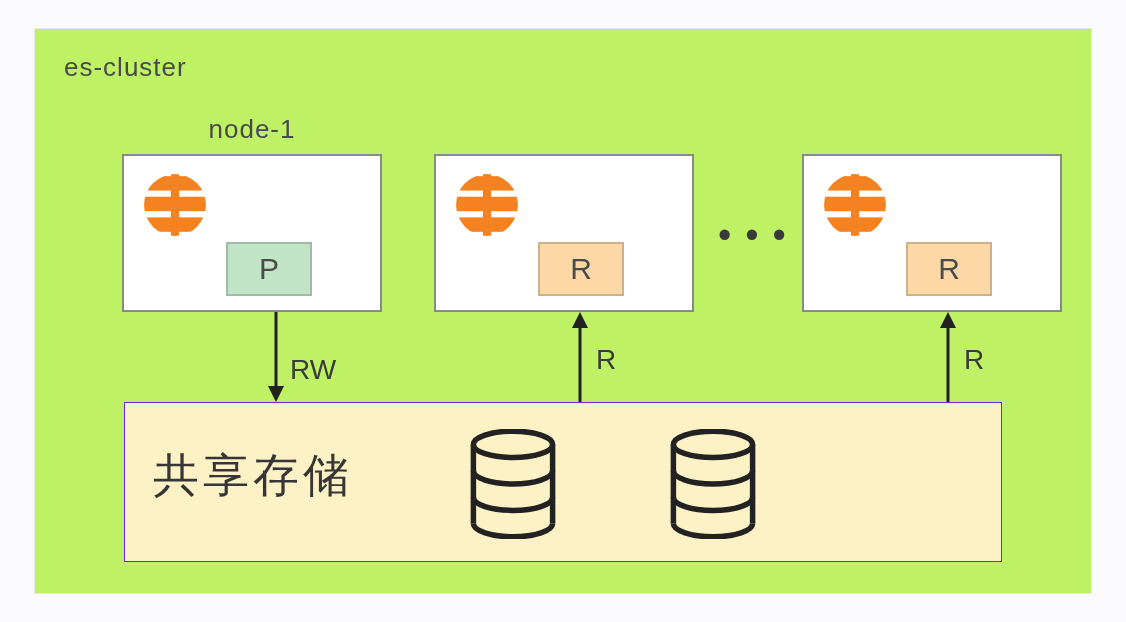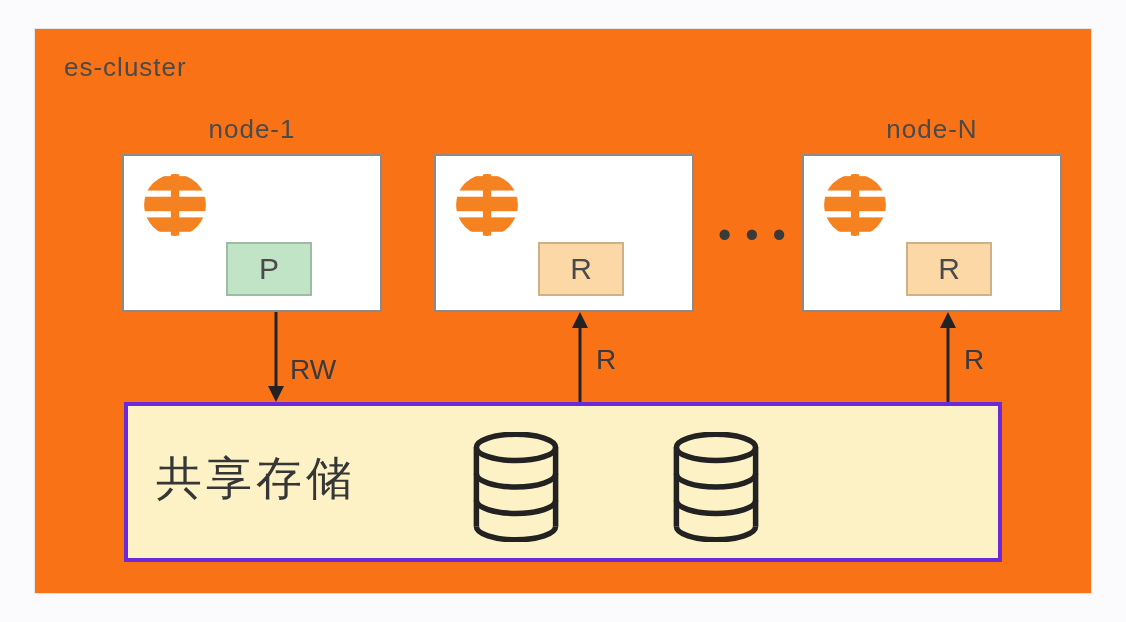--- a/index.html
+++ b/index.html
@@ -6,21 +6,21 @@
   html, body { margin:0; padding:0; }
   body {
     width:1126px; height:622px;
     background:#fbfbfe;
     font-family: "Helvetica Neue", Arial, "PingFang SC", "Microsoft YaHei", sans-serif;
     color:#4a4a4a;
     position:relative;
   }
   .container {
     position:absolute; left:34px; top:28px; width:1058px; height:566px;
-    background:#f97316;
+    background:#bef264;
     box-shadow: 0 0 0 1px #e6e6ea inset;
   }
   .cluster-label {
     position:absolute; left:30px; top:24px;
     font-size:26px; letter-spacing:1px;
   }
   .node-label {
     position:absolute; font-size:26px; letter-spacing:1px;
     text-align:center; width:260px;
   }
@@ -36,21 +36,21 @@
   }
   .shard-p { background:#c1e4c7; }
   .shard-r { background:#fbd8a6; }
   .es-icon { position:absolute; left:18px; top:16px; width:66px; height:66px; }
   .ellipsis {
     position:absolute; font-size:38px; letter-spacing:14px;
     color:#3a3a3a;
   }
   .storage {
     position:absolute; left:90px; top:374px; width:878px; height:160px;
-    background:#fdf2c5; border:4px solid #6d28d9;
+    background:#fdf2c5; border:1px solid #6d28d9;
   }
   .storage-label {
     position:absolute; left:28px; top:42px;
     font-size:46px; letter-spacing:4px; color:#363636;
   }
   .db-icon { position:absolute; top:26px; width:96px; height:110px; }
   .arrow-label {
     position:absolute; font-size:28px; color:#3b3b3b;
   }
   svg.arrow { position:absolute; overflow:visible; }
@@ -96,21 +96,20 @@
         <rect x="28" y="0" width="8" height="64" fill="#f58220"></rect>
       </g>
     </svg>
     <div class="shard shard-r">
         <span>R</span>
       </div>
   </div>
 
   <div class="ellipsis" style="left:684px; top:186px;">•••</div>
 
-  <div class="node-label" style="left:768px; top:86px;">node-N</div>
   <div class="node-box" style="left:768px; top:126px;">
     <svg class="es-icon" viewBox="0 0 64 64">
       <defs>
           <clipPath id="c3">
             <circle cx="32" cy="32" r="30"></circle>
           </clipPath>
         </defs>
       <g clip-path="url(#c3)">
         <rect x="0" y="4" width="64" height="14" fill="#f58220"></rect>
         <rect x="0" y="24" width="64" height="14" fill="#f58220"></rect>

